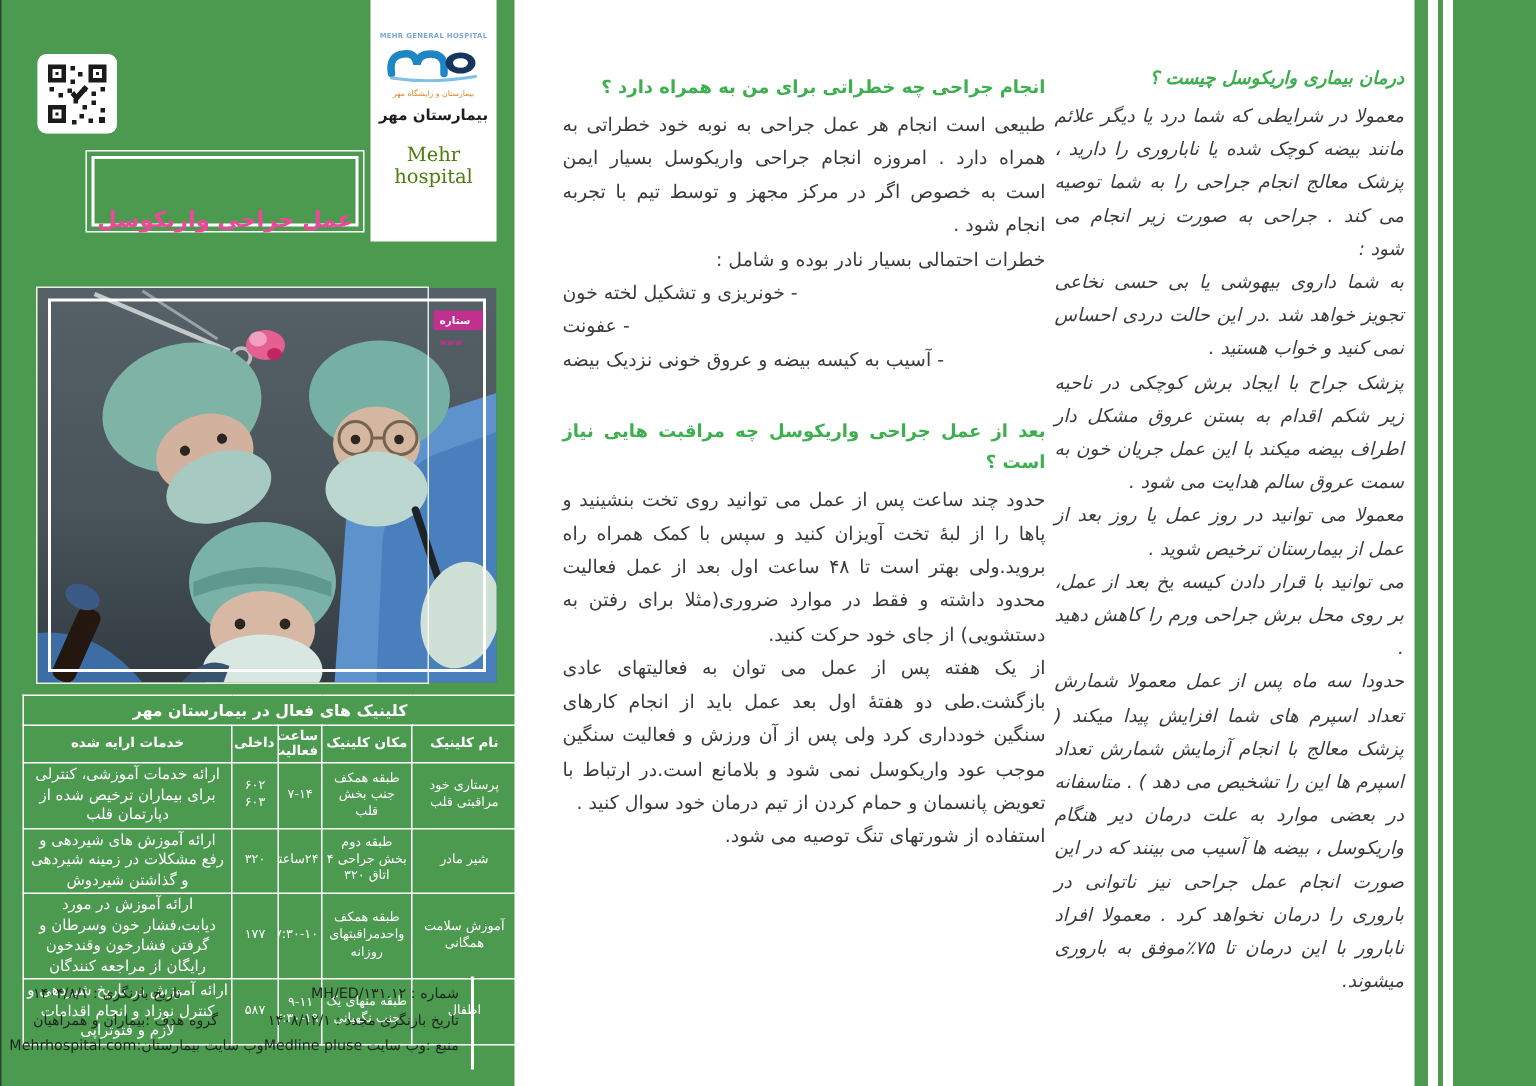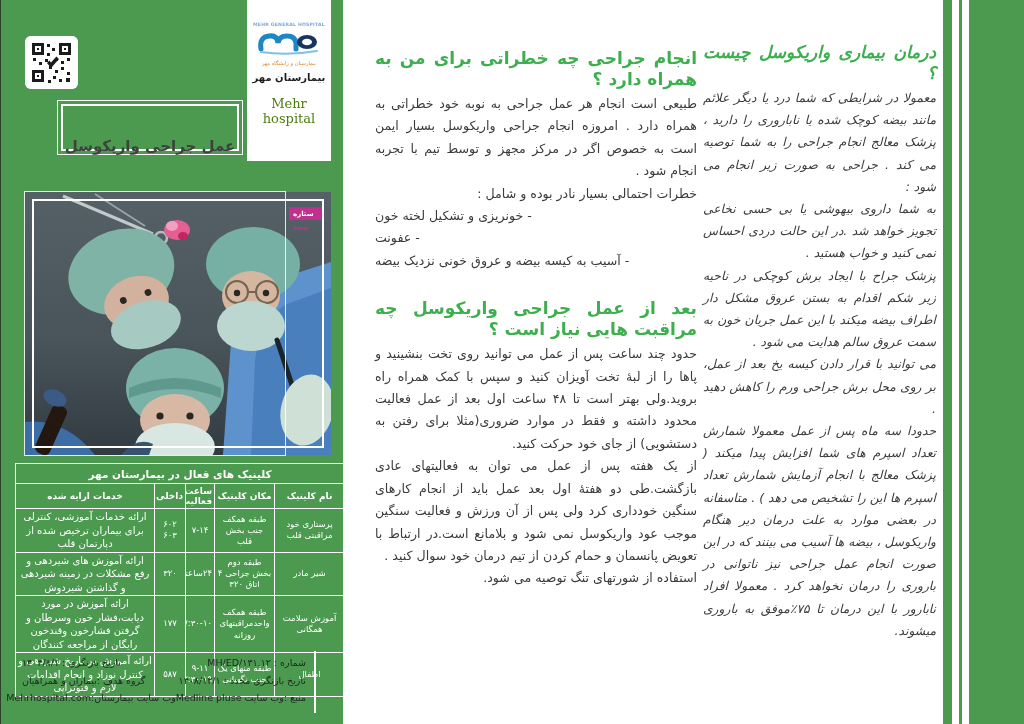--- a/index.html
+++ b/index.html
@@ -17,38 +17,38 @@
   .qr{position:absolute;left:25px;top:36px;width:53px;height:53px;background:#fff;border-radius:6px;}
   
   .logo-box{position:absolute;left:247px;top:0;width:84px;height:161px;background:#ffffff;text-align:center;padding-top:22px;box-sizing:border-box;}
   .logo-top{font-size:4.6px;color:#7aa9d6;letter-spacing:.2px;font-weight:bold;}
   .logo-sub{font-size:5.2px;color:#e08a2e;margin-top:1px;direction:rtl;}
   .logo-fa{font-size:10px;font-weight:bold;color:#1c1c1c;margin-top:6px;direction:rtl;}
   .logo-en{font-size:13px;color:#4d7c0f;font-family:"DejaVu Serif","Liberation Serif",serif;margin-top:13px;}
   
   .banner{position:absolute;left:57px;top:100px;width:186px;height:55px;border:1px solid #ffffff;padding:3px;box-sizing:border-box;}
   .banner-inner{width:100%;height:100%;border:2px solid #ffffff;display:flex;align-items:center;justify-content:center;box-sizing:border-box;}
-  .banner-inner span{color:#404040;font-weight:bold;font-size:15px;direction:rtl;white-space:nowrap;margin-top:36px;}
+  .banner-inner span{color:#ec4899;font-weight:bold;font-size:15px;direction:rtl;white-space:nowrap;margin-top:36px;}
   
   .photo{position:absolute;left:25px;top:192px;width:260px;height:263px;outline:1px solid rgba(255,255,255,.85);font-weight:bold;}
   .photo svg{display:block;}
   
   table.clinics{position:absolute;left:15px;top:463px;width:329px;height:170px;border-collapse:collapse;color:#ffffff;table-layout:fixed;}
   table.clinics td,table.clinics th{border:1.5px solid #ffffff;text-align:center;vertical-align:middle;padding:1px 2px;overflow:hidden;}
   td.t-title{font-size:10.5px;font-weight:bold;height:17px;letter-spacing:.5px;}
   tr.t-head th{font-size:9px;font-weight:bold;height:22px;line-height:1.15;}
   tr.t-row td{font-size:8.5px;line-height:1.3;height:33px;}
   tr.t-row td.svc{font-size:10px;line-height:1.35;}
   col.c-name{width:70px}col.c-loc{width:60px}col.c-hrs{width:29px}col.c-ext{width:31px}col.c-svc{width:139px}
   
   .footer{position:absolute;left:22px;top:651px;width:284px;border-right:2px solid #ffffff;padding:3px 8px 6px 0;direction:rtl;color:#1f261f;}
   .f-line{display:flex;justify-content:space-between;font-size:9.5px;line-height:17.5px;white-space:nowrap;}
   
   .col{position:absolute;direction:rtl;color:#3b3b3b;text-align:justify;}
-  .col h2{color:#3daf4f;font-size:17px;font-weight:bold;margin:0 0 3px 0;line-height:21px;text-align:justify;}
+  .col h2{color:#3daf4f;font-size:12px;font-weight:bold;margin:0 0 3px 0;line-height:21px;text-align:justify;}
   .col p{margin:0;}
   .mid-col{left:375px;top:48px;width:322px;font-size:12.6px;line-height:22.4px;}
   .right-col{left:703px;top:42px;width:233px;font-size:12.3px;line-height:22.2px;font-style:italic;}
   .bullet{text-align:left;}
   .h2b{margin-top:26px !important;}
 </style>
 </head>
 <body>
 
 <div class="page">
@@ -245,19 +245,20 @@
     <p>حدود چند ساعت پس از عمل می توانید روی تخت بنشینید و پاها را از لبهٔ تخت آویزان کنید و سپس با کمک همراه راه بروید.ولی بهتر است تا ۴۸ ساعت اول بعد از عمل فعالیت محدود داشته و فقط در موارد ضروری(مثلا برای رفتن به دستشویی) از جای خود حرکت کنید.</p>
     <p>از یک هفته پس از عمل می توان به فعالیتهای عادی بازگشت.طی دو هفتهٔ اول بعد عمل باید از انجام کارهای سنگین خودداری کرد ولی پس از آن ورزش و فعالیت سنگین موجب عود واریکوسل نمی شود و بلامانع است.در ارتباط با تعویض پانسمان و حمام کردن از تیم درمان خود سوال کنید .</p>
     <p>استفاده از شورتهای تنگ توصیه می شود.</p>
   </div>
 
   <div class="col right-col">
     <h2>درمان بیماری واریکوسل چیست ؟</h2>
     <p>معمولا در شرایطی که شما درد یا دیگر علائم مانند بیضه کوچک شده یا ناباروری را دارید ، پزشک معالج انجام جراحی را به شما توصیه می کند . جراحی به صورت زیر انجام می شود :</p>
     <p>به شما داروی بیهوشی یا بی حسی نخاعی تجویز خواهد شد .در این حالت دردی احساس نمی کنید و خواب هستید .</p>
     <p>پزشک جراح با ایجاد برش کوچکی در ناحیه زیر شکم اقدام به بستن عروق مشکل دار اطراف بیضه میکند با این عمل جریان خون به سمت عروق سالم هدایت می شود .</p>
+    <p>معمولا می توانید در روز عمل یا روز بعد از عمل از بیمارستان ترخیص شوید .</p>
     <p>می توانید با قرار دادن کیسه یخ بعد از عمل، بر روی محل برش جراحی ورم را کاهش دهید .</p>
     <p>حدودا سه ماه پس از عمل معمولا شمارش تعداد اسپرم های شما افزایش پیدا میکند ( پزشک معالج با انجام آزمایش شمارش تعداد اسپرم ها این را تشخیص می دهد ) . متاسفانه در بعضی موارد به علت درمان دیر هنگام واریکوسل ، بیضه ها آسیب می بینند که در این صورت انجام عمل جراحی نیز ناتوانی در باروری را درمان نخواهد کرد . معمولا افراد نابارور با این درمان تا ۷۵٪موفق به باروری میشوند.</p>
   </div>
 
   <div class="right-stripes"></div>
 
 </div>
 
 </body></html>

